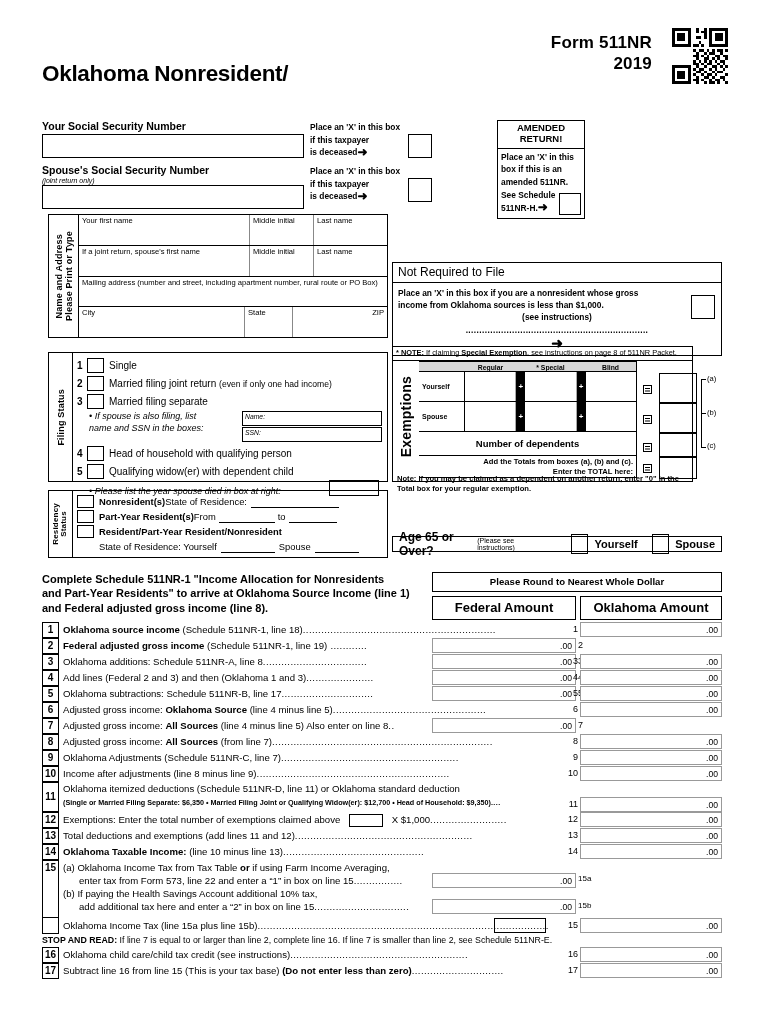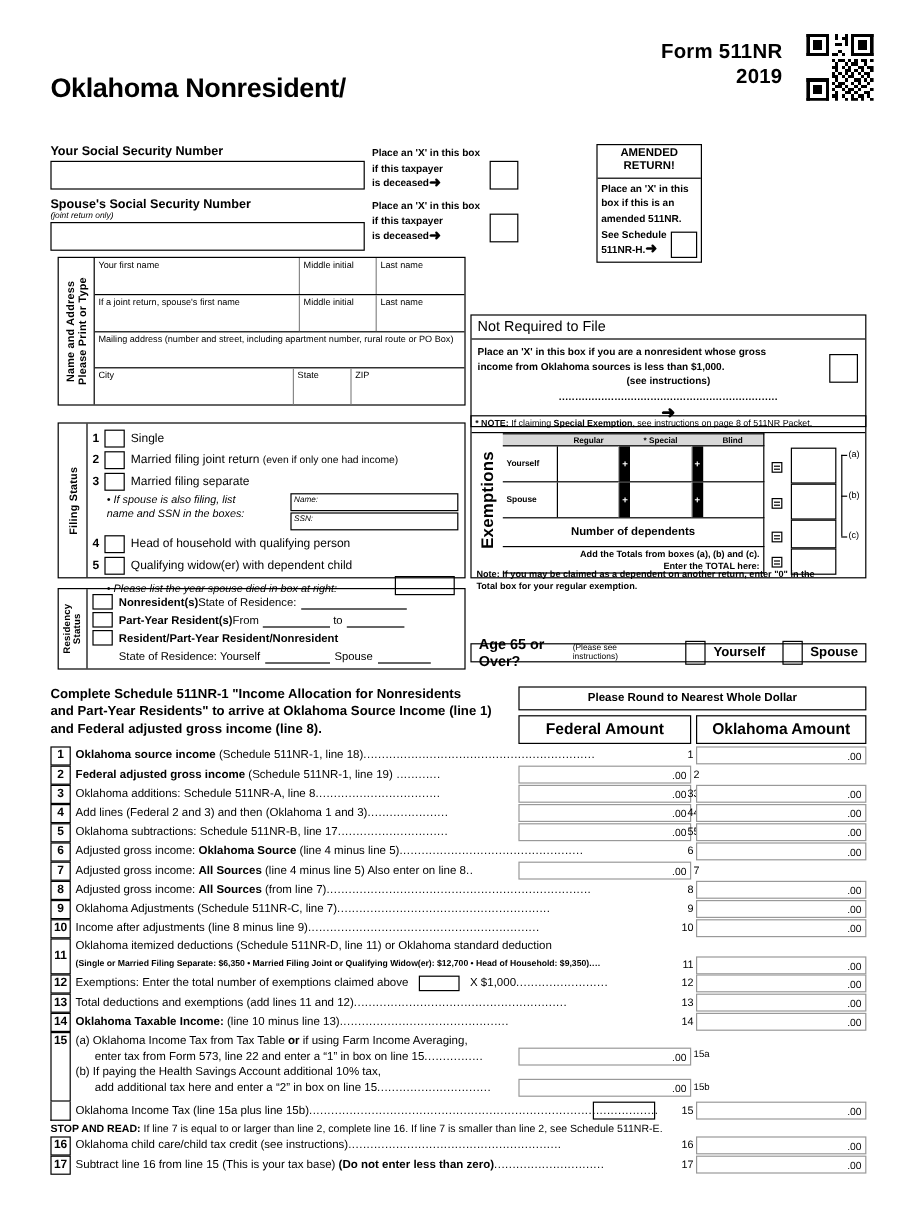--- a/index.html
+++ b/index.html
@@ -69,21 +69,21 @@
   .fs-line { display:flex; align-items:center; height:18px; }
   .fs-num { width:10px; font-size:10px; font-weight:bold; }
   .fs-bx { width:17px; height:15px; border:1.3px solid #000; margin-right:5px; }
   .fs-txt { font-size:10px; }
   .fs-txt i { font-size:8.6px; font-style:normal; }
   .fs-bullet { font-size:9px; font-style:italic; line-height:1.38; }
   .ns-bx { position:absolute; left:165px; width:140px; border:1.2px solid #000; font-size:6.8px; font-style:italic; padding:1px 2px; height:15px; }
   .yr-bx { position:absolute; right:4px; width:50px; height:16px; border:1.3px solid #000; }
 
   
-  .exm { position:absolute; left:392px; top:346px; width:330px; height:136px; border:1.6px solid #000; }
+  .exm { position:absolute; left:392px; top:346px; width:301px; height:136px; border:1.6px solid #000; }
   .exm-note { font-size:7.4px; padding:2px 3px; line-height:1.2; }
   .exm-body { display:flex; height:112px; border-top:1.3px solid #000; }
   .exm-v { width:26px; display:flex; align-items:center; justify-content:center; }
   .exm-v .vlabel { font-size:14px; }
   .exm-grid { flex:1; position:relative; }
   .eg-head { display:flex; height:11px; background:#d8d8d8; border:1.2px solid #000; border-left:none; }
   .eg-head div { font-size:6.8px; font-weight:bold; text-align:center; line-height:11px; }
   .eg-row { display:flex; height:30px; border:1.2px solid #000; border-top:none; border-left:none; }
   .eg-name { width:46px; font-size:7px; font-weight:bold; display:flex; align-items:center; padding-left:3px; border-right:1.2px solid #000; }
   .eg-cell { flex:1; border-right:1px solid #aaa; }
@@ -301,21 +301,21 @@
         <div class="ncell" style="width:170px;"><span>If a joint return, spouse's first name</span></div>
         <div class="ncell" style="width:64px;"><span>Middle initial</span></div>
         <div class="ncell" style="flex:1;"><span>Last name</span></div>
       </div>
       <div class="nrow" style="height:30px;">
         <div class="ncell" style="flex:1;"><span>Mailing address (number and street, including apartment number, rural route or PO Box)</span></div>
       </div>
       <div class="nrow" style="flex:1;">
         <div class="ncell" style="width:165px;"><span>City</span></div>
         <div class="ncell" style="width:48px;"><span>State</span></div>
-        <div class="ncell" style="flex:1;"><span>ZIP</span></div>
+        <div class="ncell" style="flex:1;text-align:right;"><span>ZIP</span></div>
       </div>
     </div>
   </div>
 
   <div class="nrf">
     <div class="nrf-h">Not Required to File</div>
     <div class="nrf-b">
       <div>Place an 'X' in this box if you are a nonresident whose gross</div>
       <div>income from Oklahoma sources is less than $1,000.</div>
       <div style="display:flex; align-items:center;flex-direction:column;">

